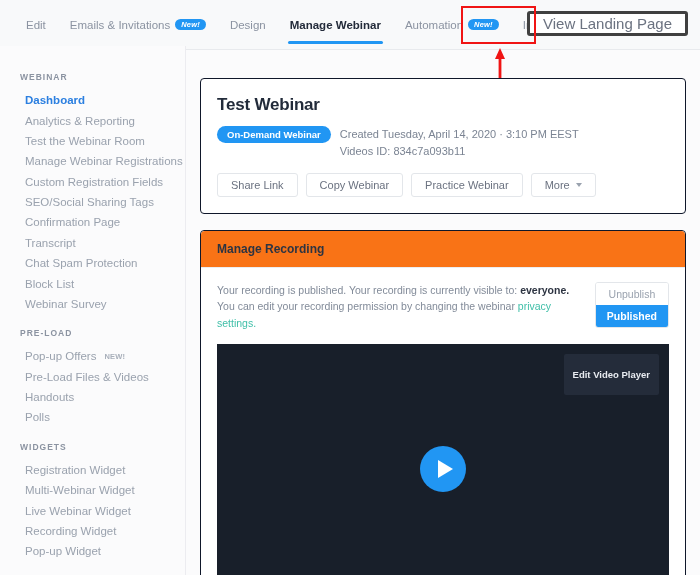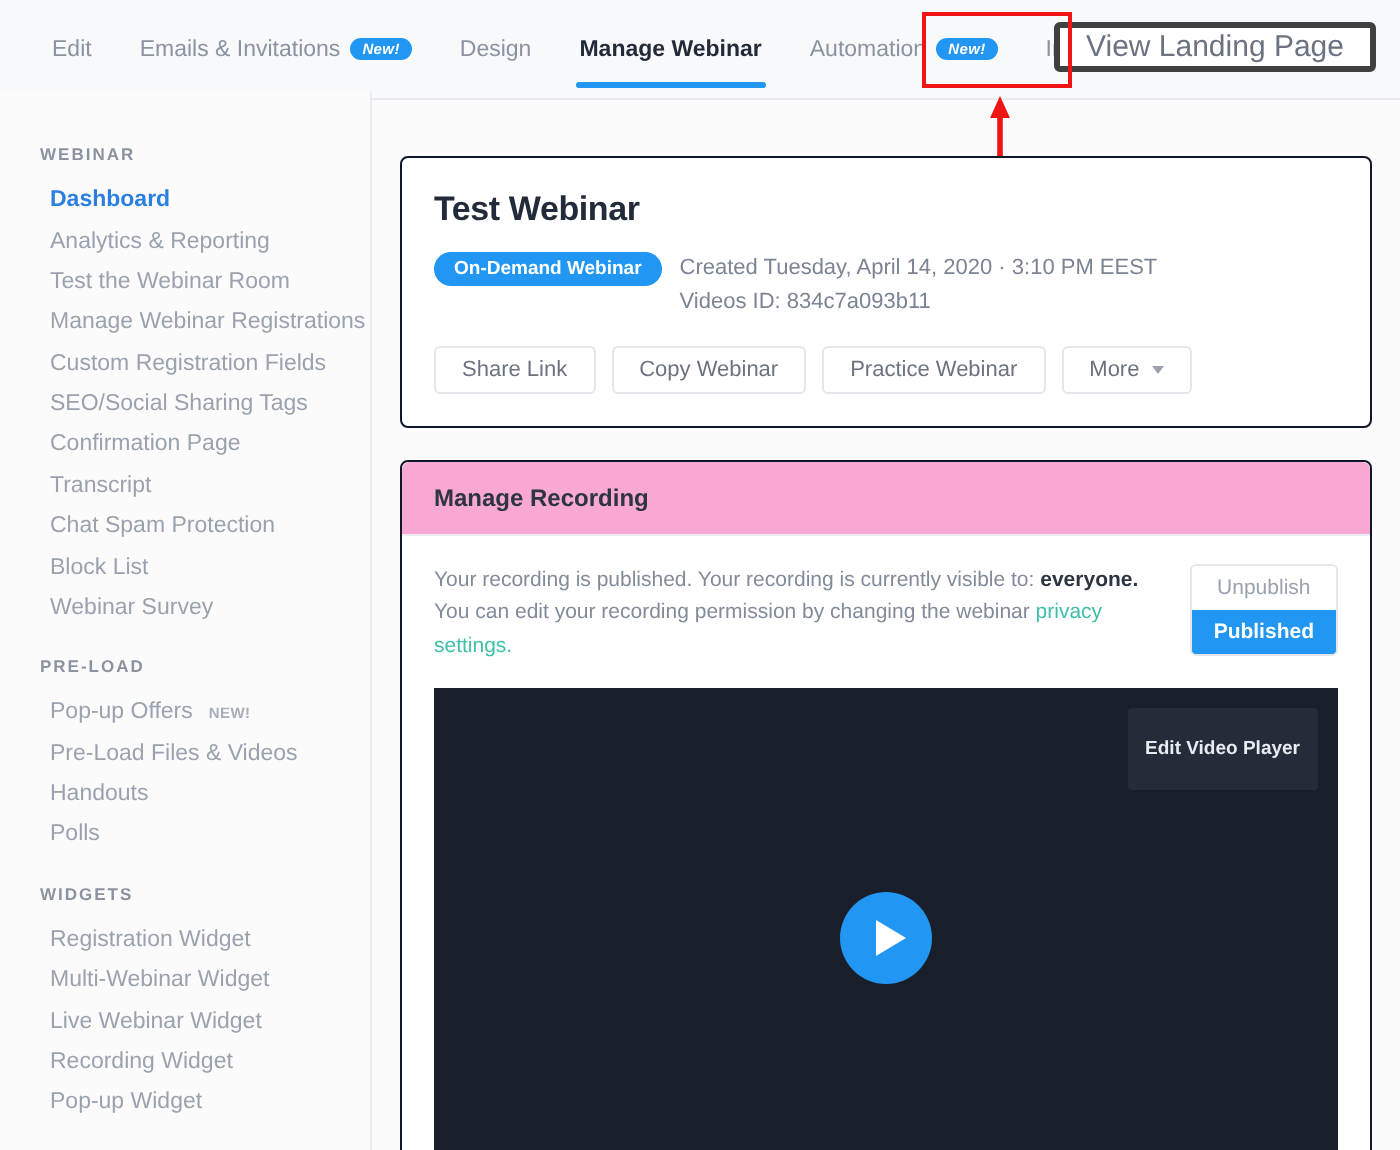--- a/index.html
+++ b/index.html
@@ -104,21 +104,21 @@
   .btn {
     background: #fff; border: 1px solid #e3e6ea; border-radius: 3px;
     height: 24px; padding: 0 13px;
     display: flex; align-items: center; justify-content: flex-end; gap: 6px;
     font-size: 11px; color: #6b7280; cursor: pointer; white-space: nowrap;
   }
   .chev { width: 0; height: 0; border-left: 3.5px solid transparent; border-right: 3.5px solid transparent; border-top: 4px solid #9aa2ae; }
 
   .card2 { margin-top: 16px; }
   .card2-head {
-    background: #f9a8d4; border-bottom: 1px solid #ebedf0;
+    background: #f97316; border-bottom: 1px solid #ebedf0;
     border-radius: 4px 4px 0 0;
     padding: 11px 16px;
     font-size: 12px; font-weight: bold; color: #2d3442;
   }
   .card2-body { padding: 14px 16px 0 16px; }
   .pub-row { display: flex; align-items: flex-start; justify-content: space-between; gap: 12px; }
   .pub-text { font-size: 10.5px; color: #828b99; line-height: 1.55; }
   .pub-text b { color: #2d3442; }
   .link { color: #3fbfa8; }
   .toggle { display: flex; flex-shrink: 0; border-radius: 3px; overflow: hidden; border: 1px solid #e3e6ea; flex-direction: column; }

